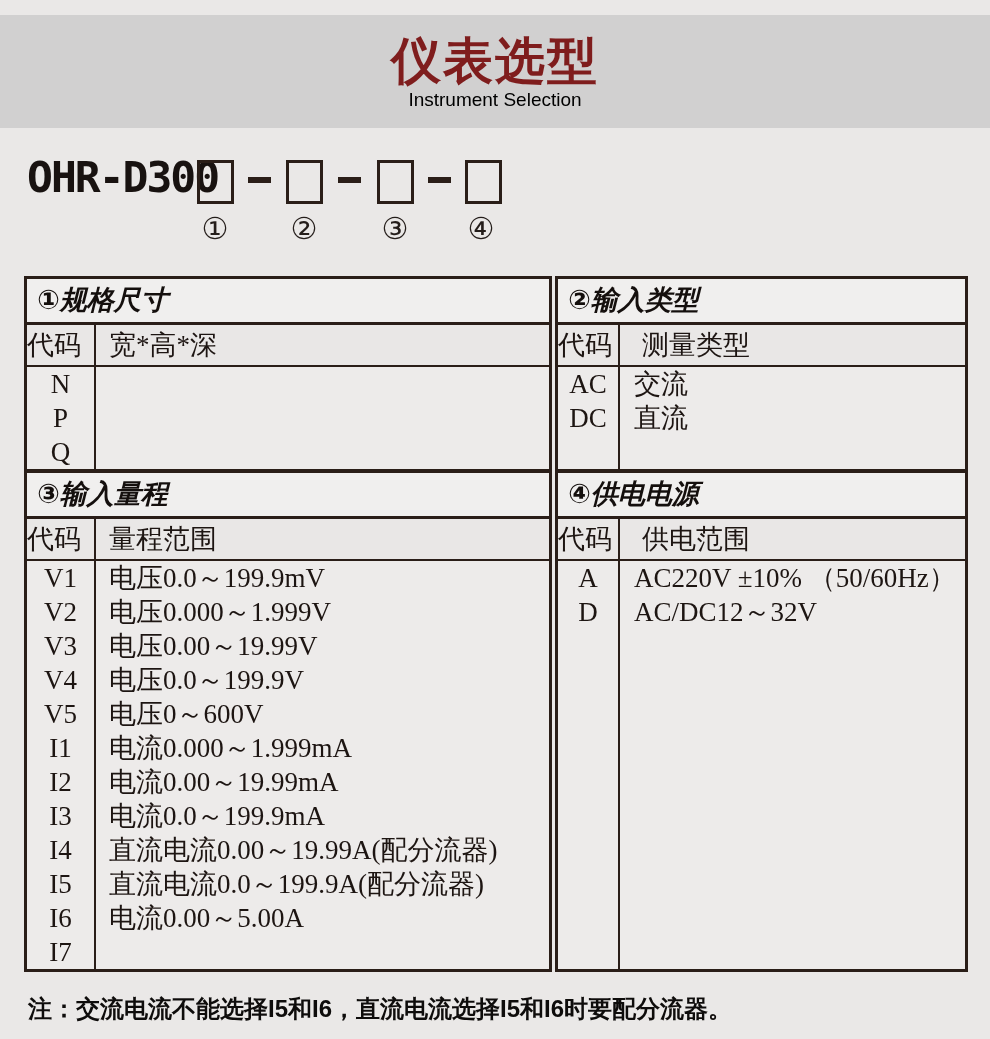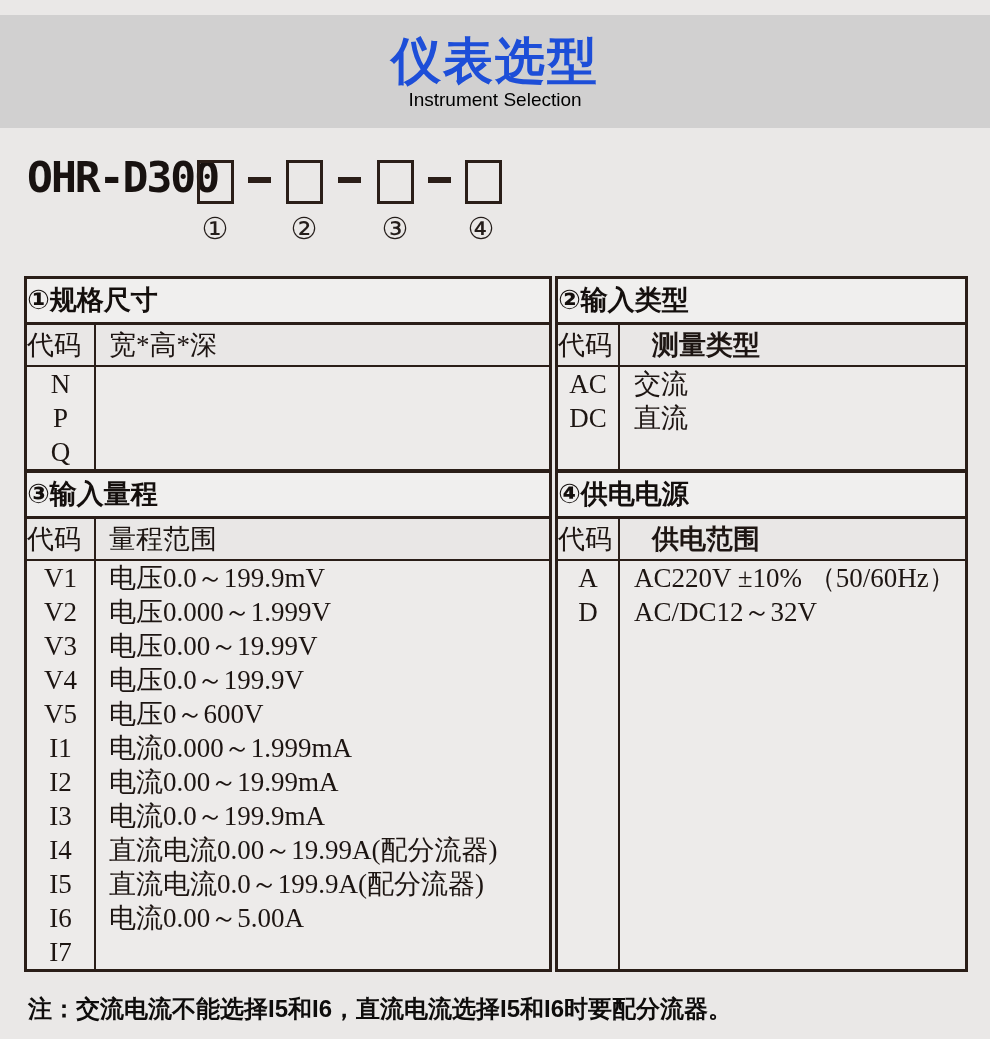--- a/index.html
+++ b/index.html
@@ -12,21 +12,21 @@
     color:#1d1512;
   }
   
   .band{
     position:absolute;left:0;top:15px;width:990px;height:113px;
     background:#d1d0d0;
     display:flex;flex-direction:column;align-items:center;justify-content:center;
   }
   .band .title{
     font-family:"Liberation Sans","DejaVu Sans",sans-serif;
-    font-weight:700;font-size:50px;line-height:54px;color:#1d4ed8;
+    font-weight:700;font-size:50px;line-height:54px;color:#7f1d1d;
     letter-spacing:2px;
   }
   .band .subtitle{
     font-family:"Liberation Sans","DejaVu Sans",sans-serif;
     font-size:19px;line-height:21px;color:#000000;margin-top:1px;
   }
   
   .model-text{
     position:absolute;left:27px;top:153px;
     font-family:"DejaVu Sans Mono","Liberation Mono",monospace;
@@ -56,21 +56,21 @@
     box-sizing:border-box;border:3px solid #2a1e18;background:#edebea;
     display:flex;flex-direction:column;
   }
   .half.left{width:528px;}
   .half.right{flex:1;}
   .sec-header{
     box-sizing:border-box;height:46px;border-bottom:3px solid #2a1e18;
     background:#f0efee;
     font-family:"Liberation Sans","DejaVu Sans",sans-serif;
     font-weight:700;font-size:27px;line-height:43px;
-    padding-left:0;color:#140f0d;
+    padding-left:10px;color:#140f0d;font-style:italic;
   }
   .sub-row{
     box-sizing:border-box;height:42px;border-bottom:2px solid #2a1e18;
     background:#e9e7e6;display:flex;
   }
   .sub-row .code-head{
     box-sizing:border-box;border-right:2px solid #2a1e18;
     text-align:left;font-size:27px;line-height:40px;
   }
   .sub-row .value-head{
@@ -82,21 +82,21 @@
   .rows-area.bounded{border-bottom:4px solid #2a1e18;}
   .rows-area.fill{flex:1;}
   .code-col{
     box-sizing:border-box;border-right:2px solid #2a1e18;
     display:flex;flex-direction:column;
   }
   .value-col{flex:1;display:flex;flex-direction:column;}
   .half.left .code-col,.half.left .code-head{width:69px;}
   .half.right .code-col,.half.right .code-head{width:62px;}
   .half.left .value-head{padding-left:13px;}
-  .half.right .value-head{padding-left:32px;font-weight:bold;}
+  .half.right .value-head{padding-left:22px;}
   .cell{
     height:34px;font-size:27px;line-height:34px;white-space:nowrap;
   }
   .code-col .cell{text-align:center;}
   .half.left .value-col .cell{padding-left:13px;}
   .half.right .value-col .cell{padding-left:14px;}
   
   .note{
     position:absolute;left:28px;top:993px;
     font-family:"Liberation Sans","DejaVu Sans",sans-serif;

